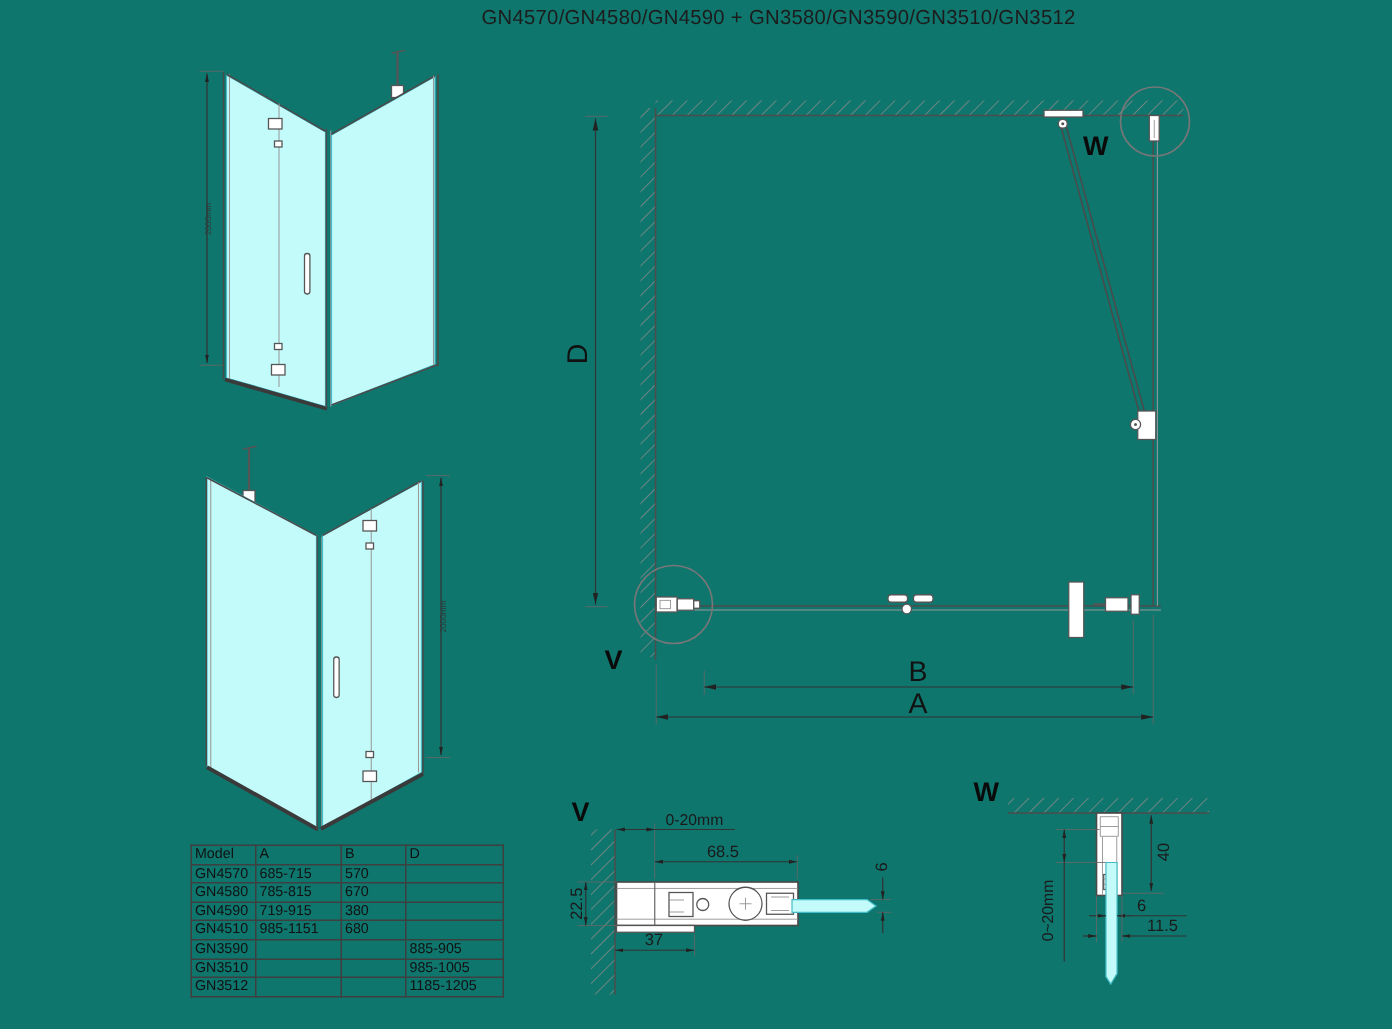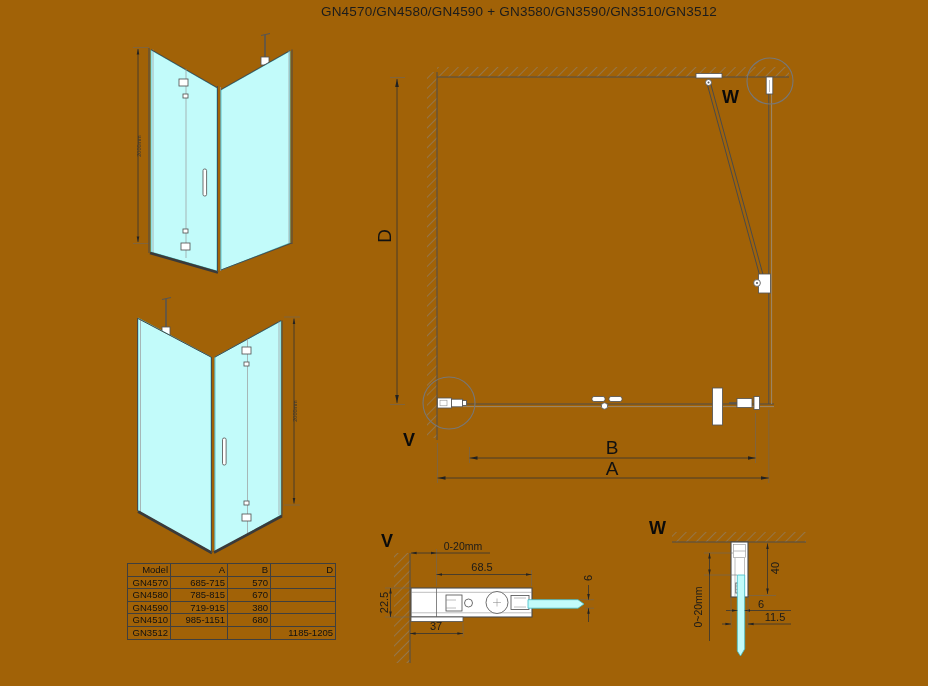--- a/index.html
+++ b/index.html
@@ -1,16 +1,16 @@
 <!DOCTYPE html>
 <html><head>
 <meta charset="utf-8">
 <style>
   html,body{margin:0;padding:0;background:#ffffff;}
-  .page{position:relative;width:928px;height:686px;background:#a16207;overflow:hidden;
+  .page{position:relative;width:928px;height:686px;background:#0f766e;overflow:hidden;
         font-family:"Liberation Sans",sans-serif;}
   .title{position:absolute;top:4px;left:110px;right:0;text-align:center;
          font-size:13.5px;color:#1c1c1c;letter-spacing:.2px;}
   svg{position:absolute;top:0;left:0;}
   svg text{font-family:"Liberation Sans",sans-serif;fill:#222;}
   .dimtext{font-size:11px;fill:#1a1a1a;}
   .dimtext-sm{font-size:10.5px;fill:#1a1a1a;}
   .isotext{font-size:5.5px;fill:#333;}
   .biglabel{font-size:19px;fill:#111;}
   .boldlabel{font-size:18px;font-weight:bold;fill:#0a0a0a;}
@@ -20,21 +20,21 @@
   .rail{stroke:#3a3a3a;stroke-width:2.6;fill:none;}
   .dimline{stroke:#333;stroke-width:.8;fill:none;}
   .extline{stroke:#666;stroke-width:.55;fill:none;}
   .wline{stroke:#4d4d4d;stroke-width:1;fill:none;}
   .part{fill:#fff;stroke:#555;stroke-width:.85;}
   .inner{stroke:#888;stroke-width:.55;fill:none;}
   .circle-detail{fill:none;stroke:#777;stroke-width:1.1;}
   table.sizes{position:absolute;left:127px;top:563px;border-collapse:collapse;
         font-size:9.5px;color:#111;}
   table.sizes td,table.sizes th{border:1px solid #3f3f3f;height:11.6px;
-        padding:0 2px;text-align:right;font-weight:normal;line-height:1;}
+        padding:0 2px;text-align:left;font-weight:normal;line-height:1;}
   .c-model{width:38px;} .c-a{width:52px;} .c-b{width:38px;} .c-d{width:60px;}
 </style>
 </head>
 <body>
 
 <div class="page">
 
   <div class="title">GN4570/GN4580/GN4590 + GN3580/GN3590/GN3510/GN3512</div>
 
   <svg width="928" height="686" viewBox="0 0 928 686">
@@ -283,20 +283,32 @@
       <td>380</td>
       <td></td>
     </tr>
     <tr>
       <td>GN4510</td>
       <td>985-1151</td>
       <td>680</td>
       <td></td>
     </tr>
     <tr>
+      <td>GN3590</td>
+      <td></td>
+      <td></td>
+      <td>885-905</td>
+    </tr>
+    <tr>
+      <td>GN3510</td>
+      <td></td>
+      <td></td>
+      <td>985-1005</td>
+    </tr>
+    <tr>
       <td>GN3512</td>
       <td></td>
       <td></td>
       <td>1185-1205</td>
     </tr>
   </tbody>
     </table>
 
 </div>
 

